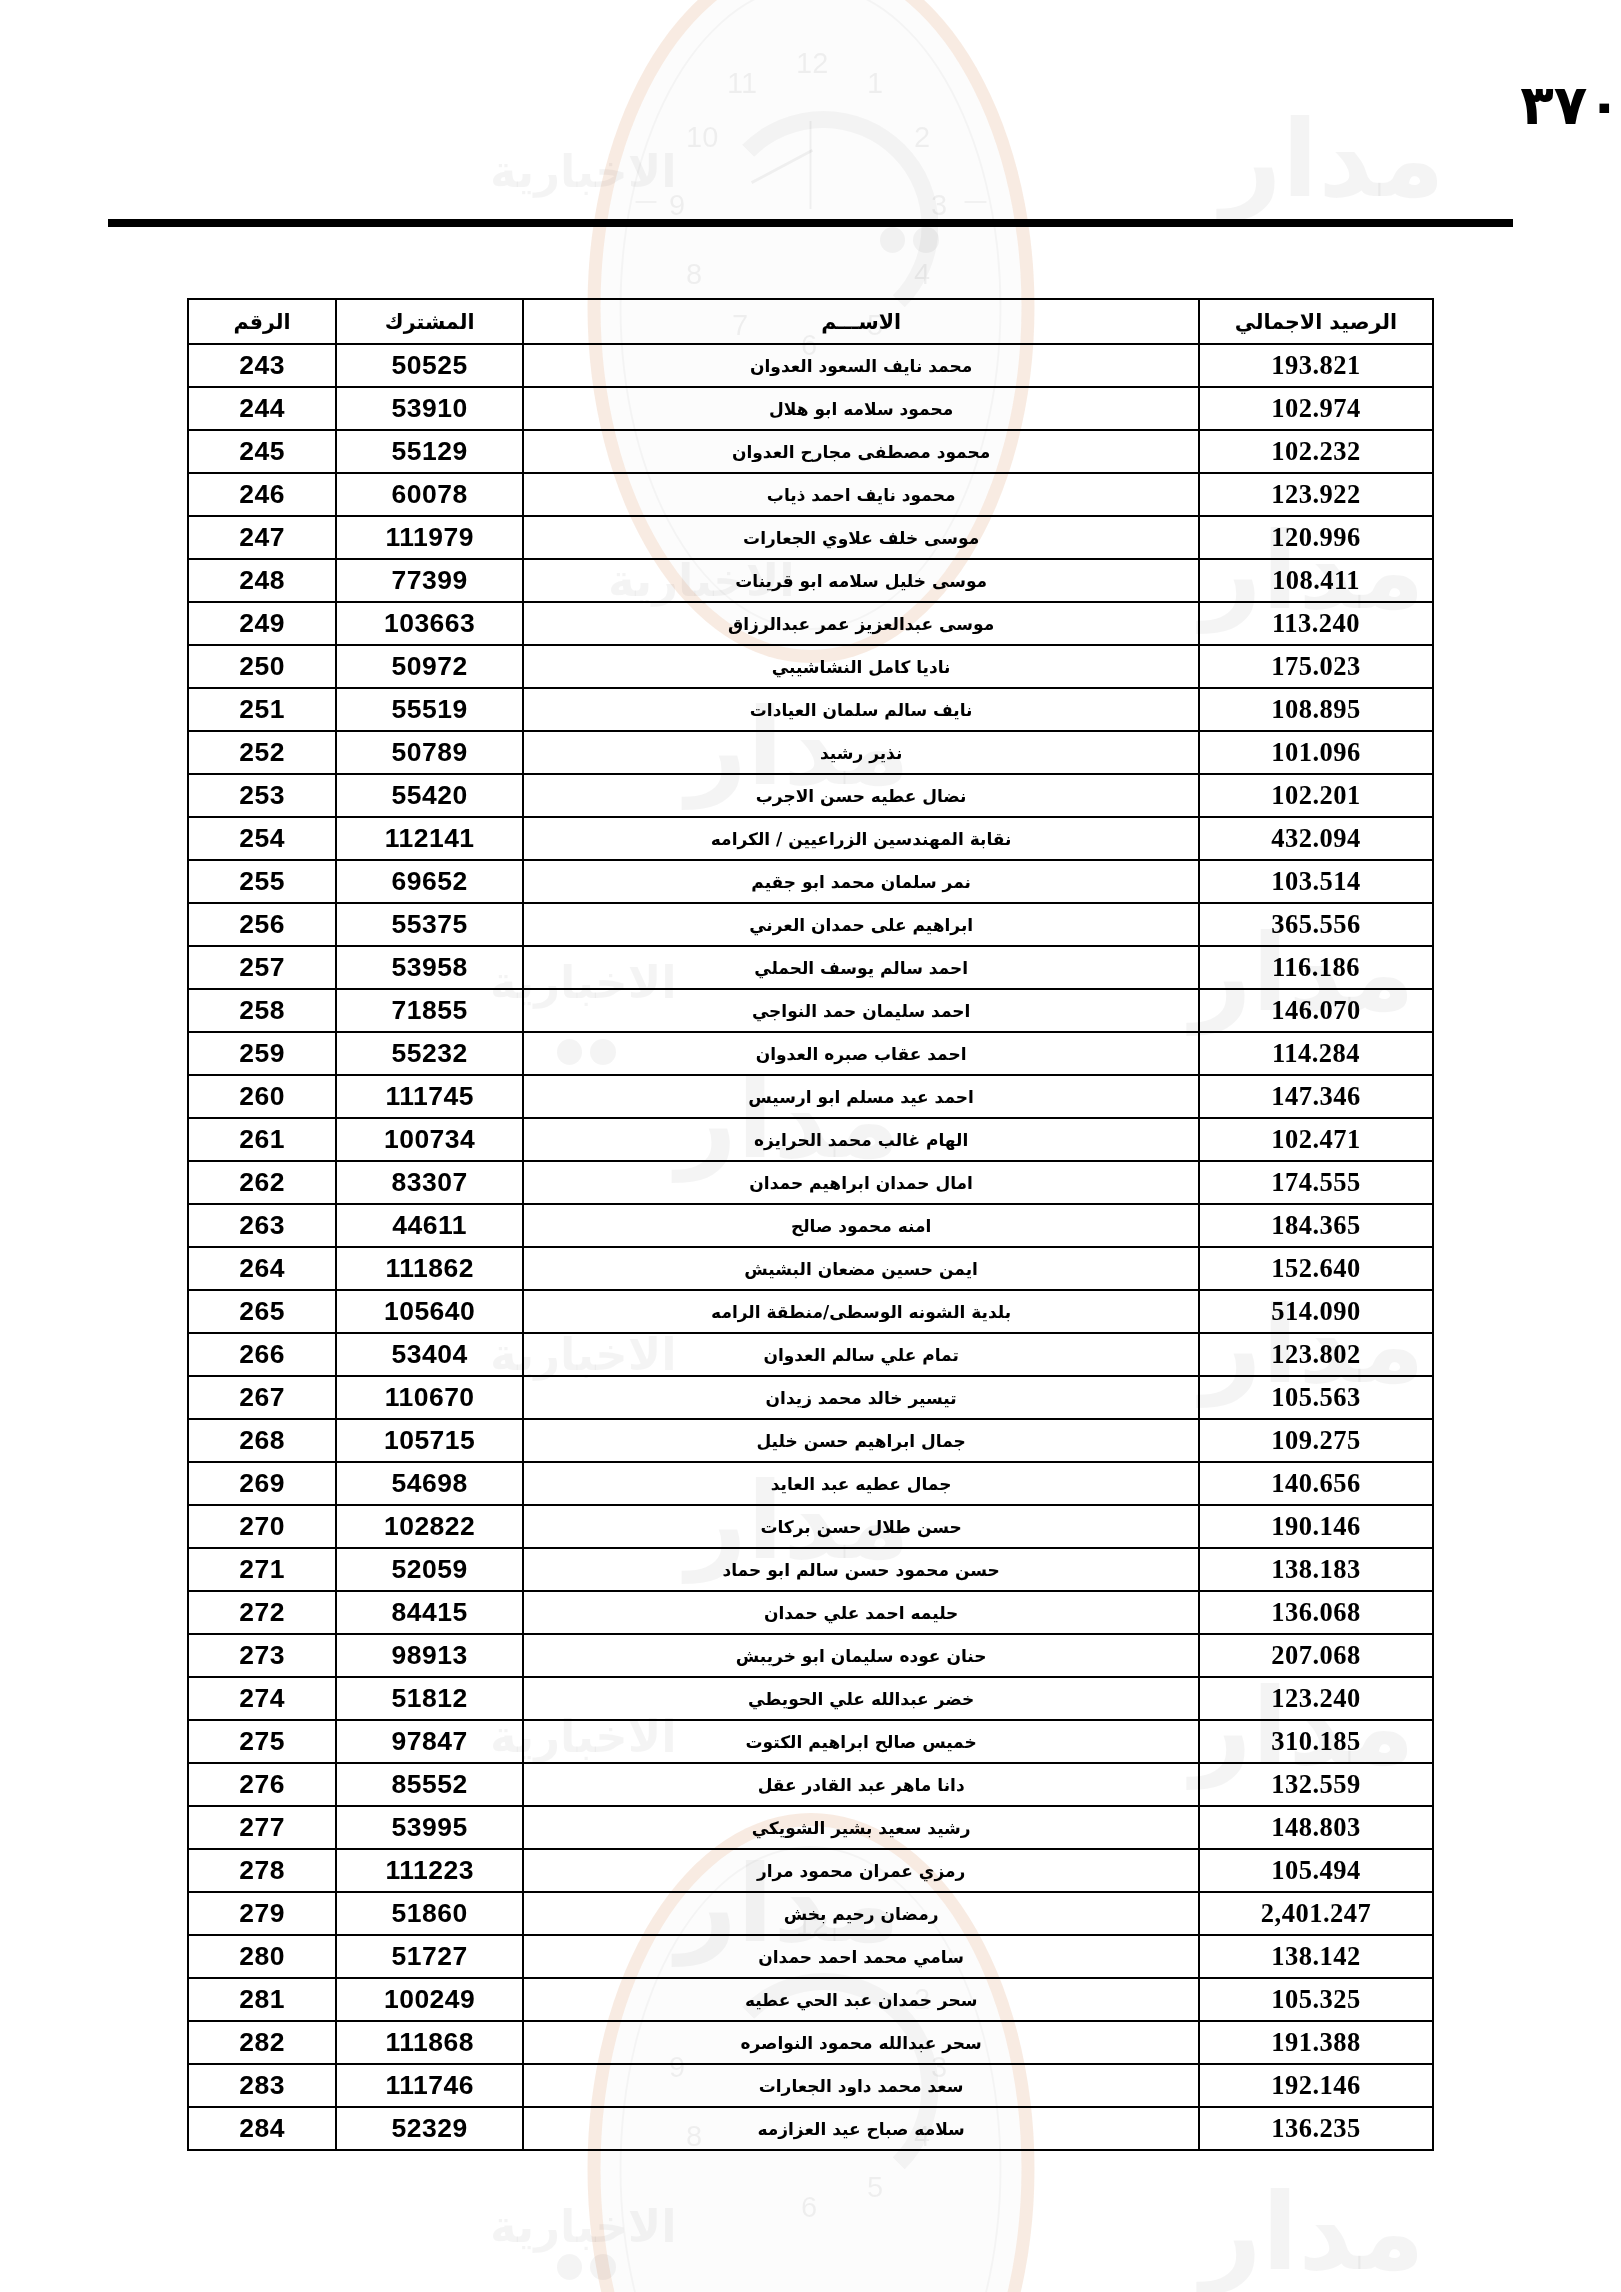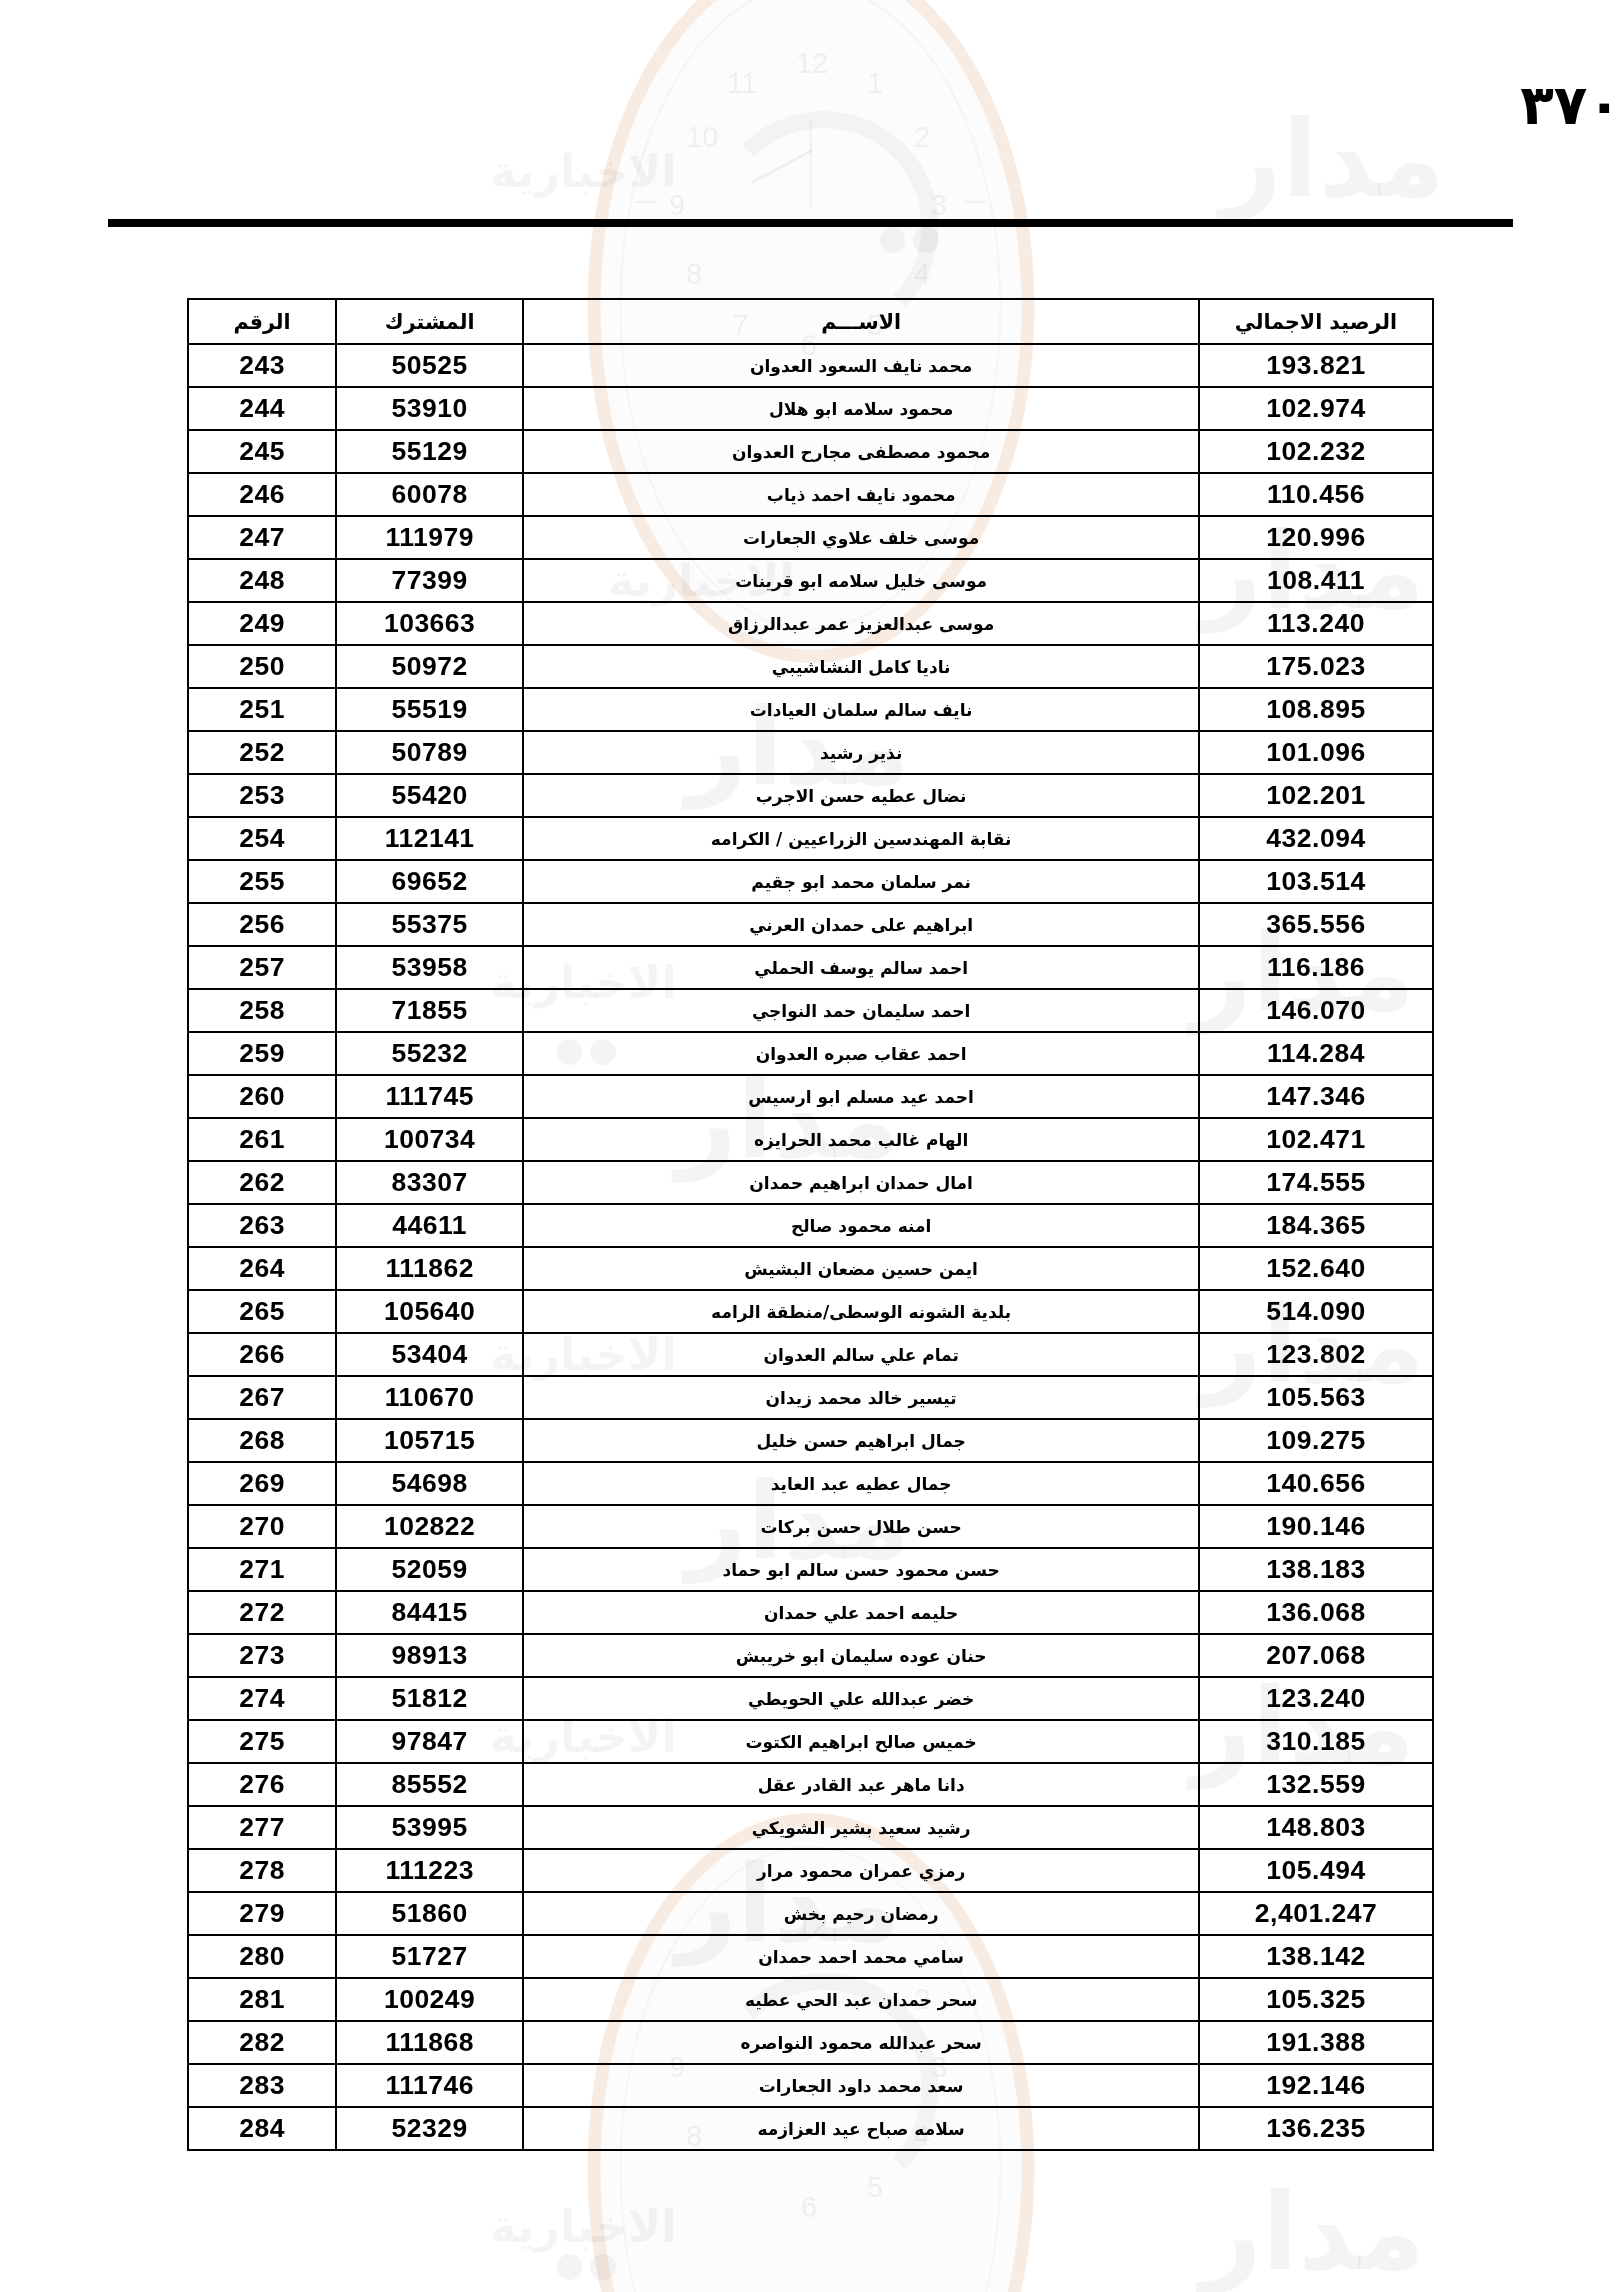--- a/index.html
+++ b/index.html
@@ -183,21 +183,21 @@
     font-size: 26.5px;
     font-family: "Liberation Sans", "DejaVu Sans", sans-serif;
     letter-spacing: 0.5px;
   }
   table.balances td.name {
     font-size: 17px;
     letter-spacing: -0.2px;
   }
   table.balances td.total {
     font-size: 26.5px;
-    font-family: Liberation Sans, sans-serif;
+    font-family: Liberation Serif, serif;
     letter-spacing: 0.5px;
   }
 </style>
 </head>
 <body>
 
 <div id="watermark-layer">
 
   <div class="wm-clock" style="top:-49px;">
     <div class="wm-clock-inner"></div>
@@ -300,21 +300,21 @@
             <td class="num">53910</td>
             <td class="num">244</td>
           </tr>
           <tr>
             <td class="total">102.232</td>
             <td class="name">محمود مصطفى مجارح العدوان</td>
             <td class="num">55129</td>
             <td class="num">245</td>
           </tr>
           <tr>
-            <td class="total">110.456</td>
+            <td class="total">123.922</td>
             <td class="name">محمود نايف احمد ذياب</td>
             <td class="num">60078</td>
             <td class="num">246</td>
           </tr>
           <tr>
             <td class="total">120.996</td>
             <td class="name">موسى خلف علاوي الجعارات</td>
             <td class="num">111979</td>
             <td class="num">247</td>
           </tr>

